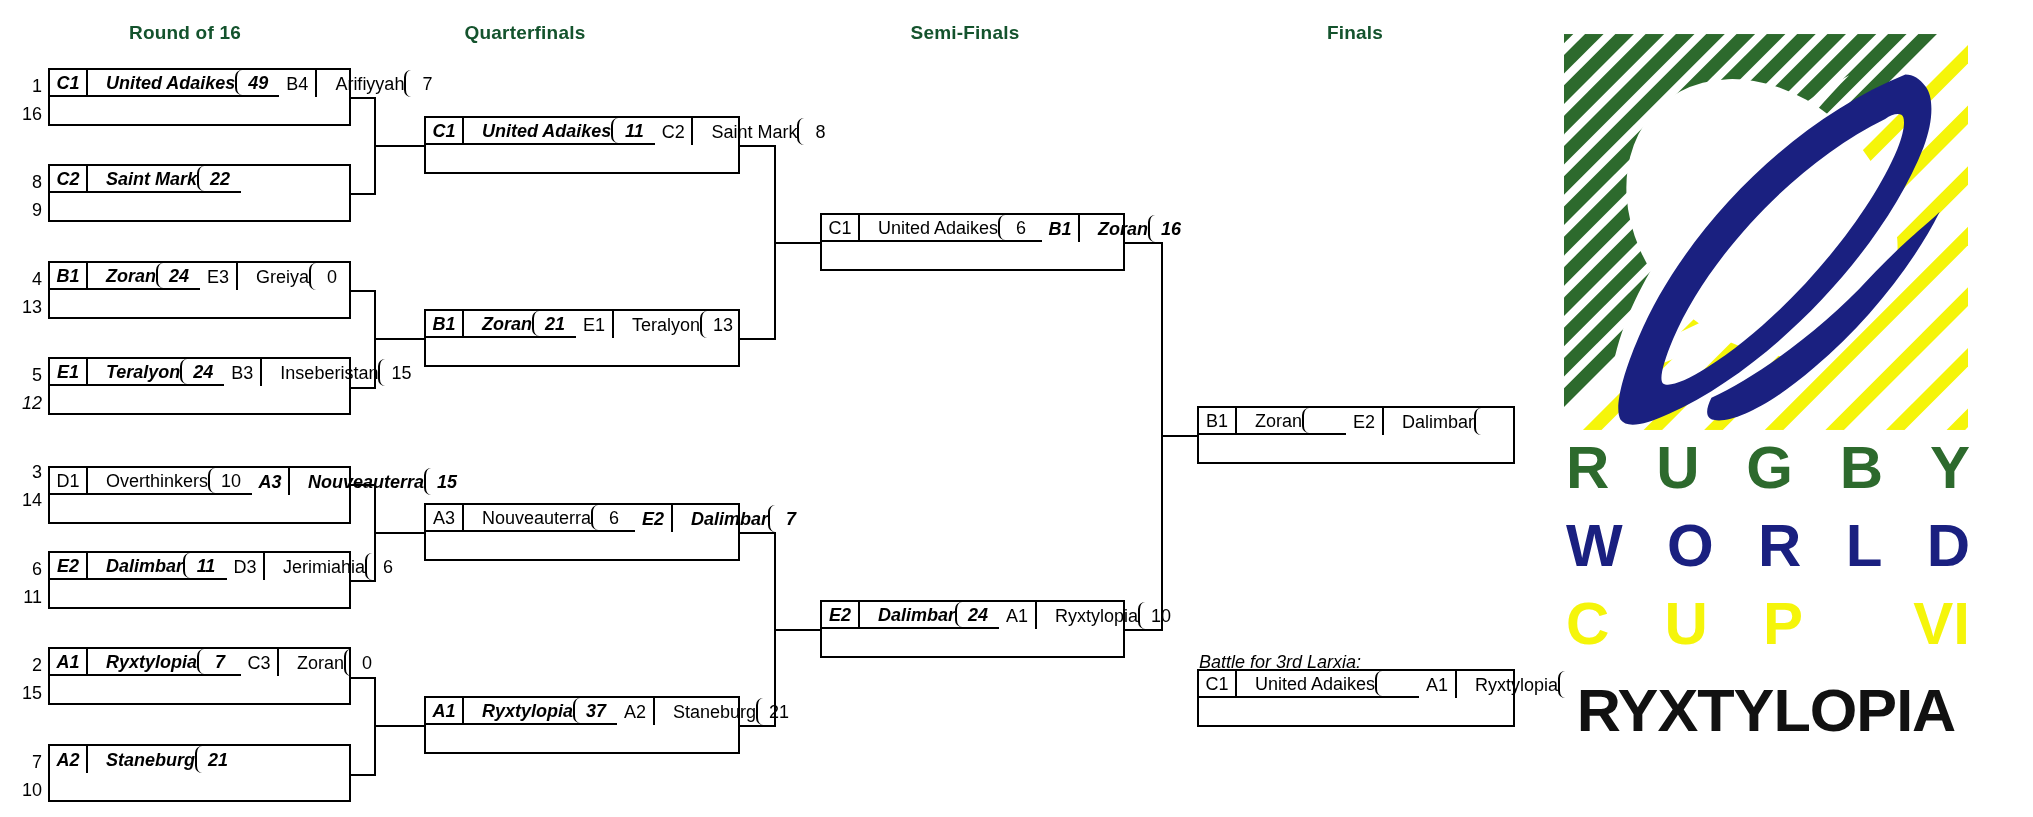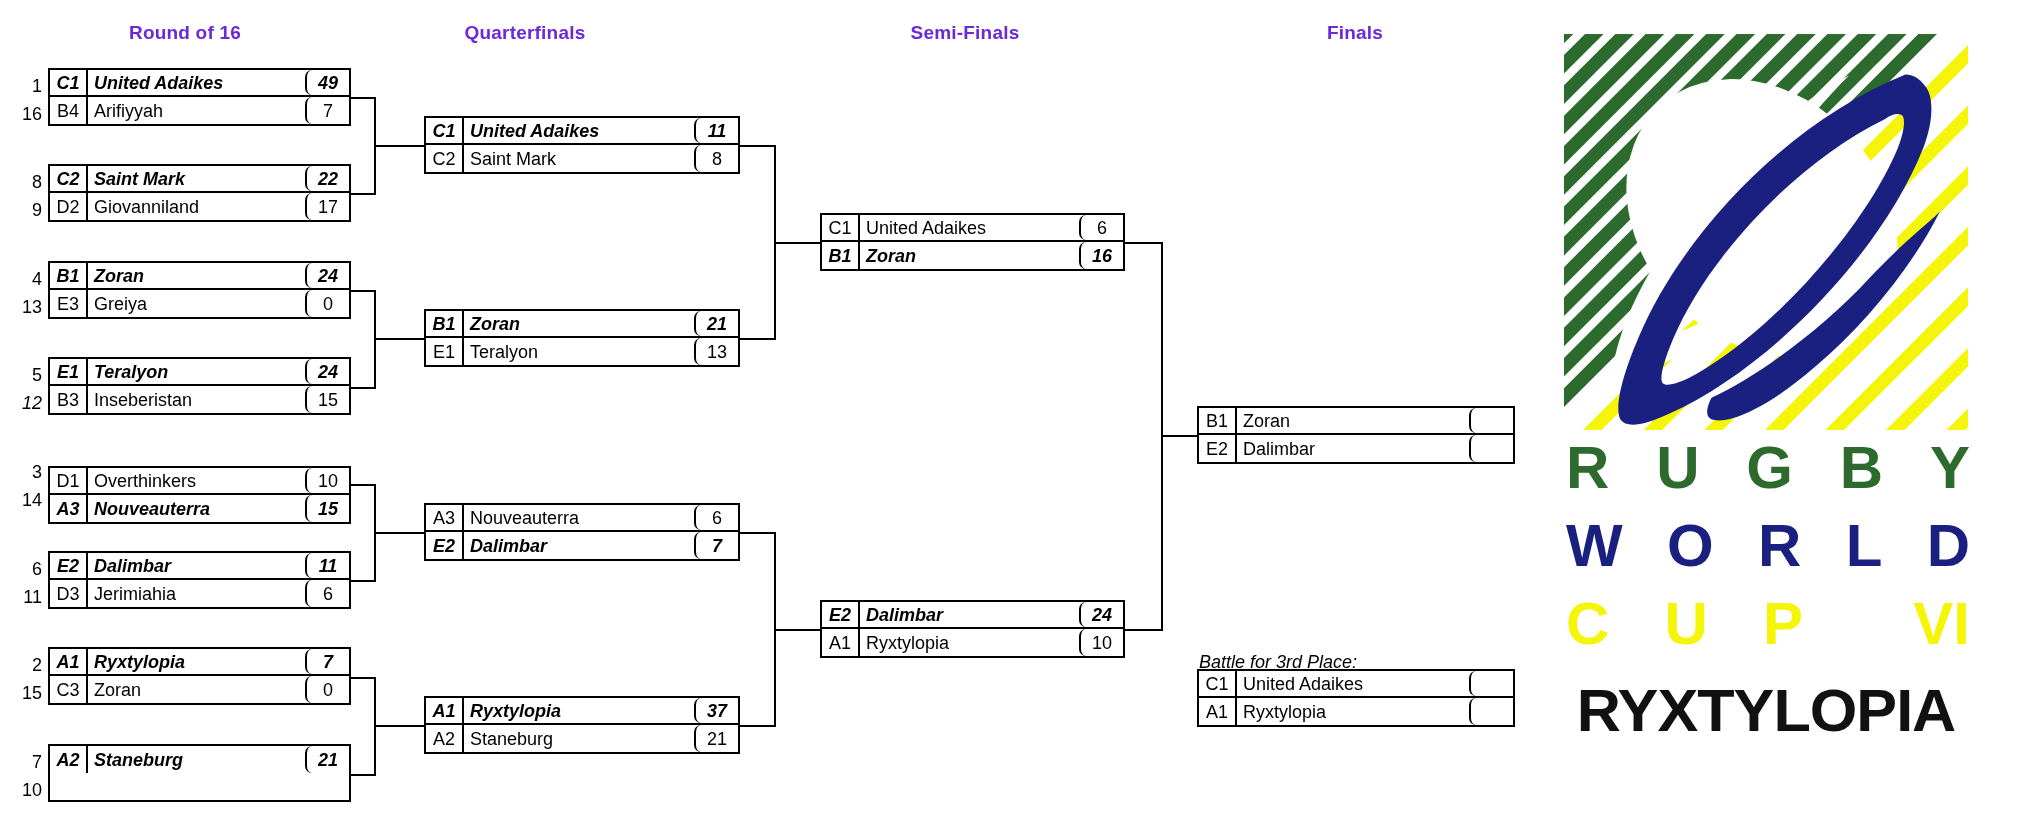--- a/index.html
+++ b/index.html
@@ -11,34 +11,33 @@
     overflow:hidden;
     position:relative;
   }
   .bracket-root{position:absolute;left:0;top:0;width:2033px;height:817px;}
 
   
   .round-title{
     position:absolute;
     font-size:19px;
     font-weight:bold;
-    color:#6d28d9;
+    color:#14532d;
     text-align:center;
     white-space:nowrap;
     letter-spacing:.2px;
   }
 
   
   .match{
     position:absolute;
     border:2px solid #000;
     background:#fff;
     box-sizing:border-box;
     display:flex;
-    flex-direction:column;
   }
   .team-row{
     display:flex;
     flex-direction:row;
     height:50%;
     box-sizing:border-box;
     align-items:stretch;
   }
   .team-row.top{border-bottom:2px solid #000;}
   .cell{
@@ -51,21 +50,21 @@
     white-space:nowrap;
   }
   .c-code{
     width:38px;
     min-width:38px;
     justify-content:center;
     border-right:2px solid #000;
   }
   .c-name{
     flex:1 1 auto;
-    padding-left:6px;
+    padding-left:18px;
     justify-content:flex-start;
   }
   .c-score{
     width:44px;
     min-width:44px;
     justify-content:center;
     border-left:2px solid #000;
     border-radius:7px;
   }
   .win .c-code,.win .c-name,.win .c-score{
@@ -191,25 +190,20 @@
   </div>
 
   <div class="seed" style="left:14px;top:173px;">8</div>
   <div class="seed" style="left:14px;top:201px;">9</div>
   <div class="match" style="left:48px;top:164px;width:303px;height:58px;">
     <div class="team-row top win">
       <div class="cell c-code">C2</div>
       <div class="cell c-name">Saint Mark</div>
       <div class="cell c-score">22</div>
     </div>
-    <div class="team-row">
-      <div class="cell c-code">D2</div>
-      <div class="cell c-name">Giovanniland</div>
-      <div class="cell c-score">17</div>
-    </div>
   </div>
 
   <div class="seed" style="left:14px;top:270px;">4</div>
   <div class="seed" style="left:14px;top:298px;">13</div>
   <div class="match" style="left:48px;top:261px;width:303px;height:58px;">
     <div class="team-row top win">
       <div class="cell c-code">B1</div>
       <div class="cell c-name">Zoran</div>
       <div class="cell c-score">24</div>
     </div>
@@ -374,21 +368,21 @@
       <div class="cell c-name">Zoran</div>
       <div class="cell c-score"></div>
     </div>
     <div class="team-row">
       <div class="cell c-code">E2</div>
       <div class="cell c-name">Dalimbar</div>
       <div class="cell c-score"></div>
     </div>
   </div>
 
-  <div class="tp-label" style="left:1199px;top:652px;">Battle for 3rd Place:</div>
+  <div class="tp-label" style="left:1199px;top:652px;">Battle for 3rd Larxia:</div>
   <div class="match" style="left:1197px;top:669px;width:318px;height:58px;">
     <div class="team-row top">
       <div class="cell c-code">C1</div>
       <div class="cell c-name">United Adaikes</div>
       <div class="cell c-score"></div>
     </div>
     <div class="team-row">
       <div class="cell c-code">A1</div>
       <div class="cell c-name">Ryxtylopia</div>
       <div class="cell c-score"></div>

